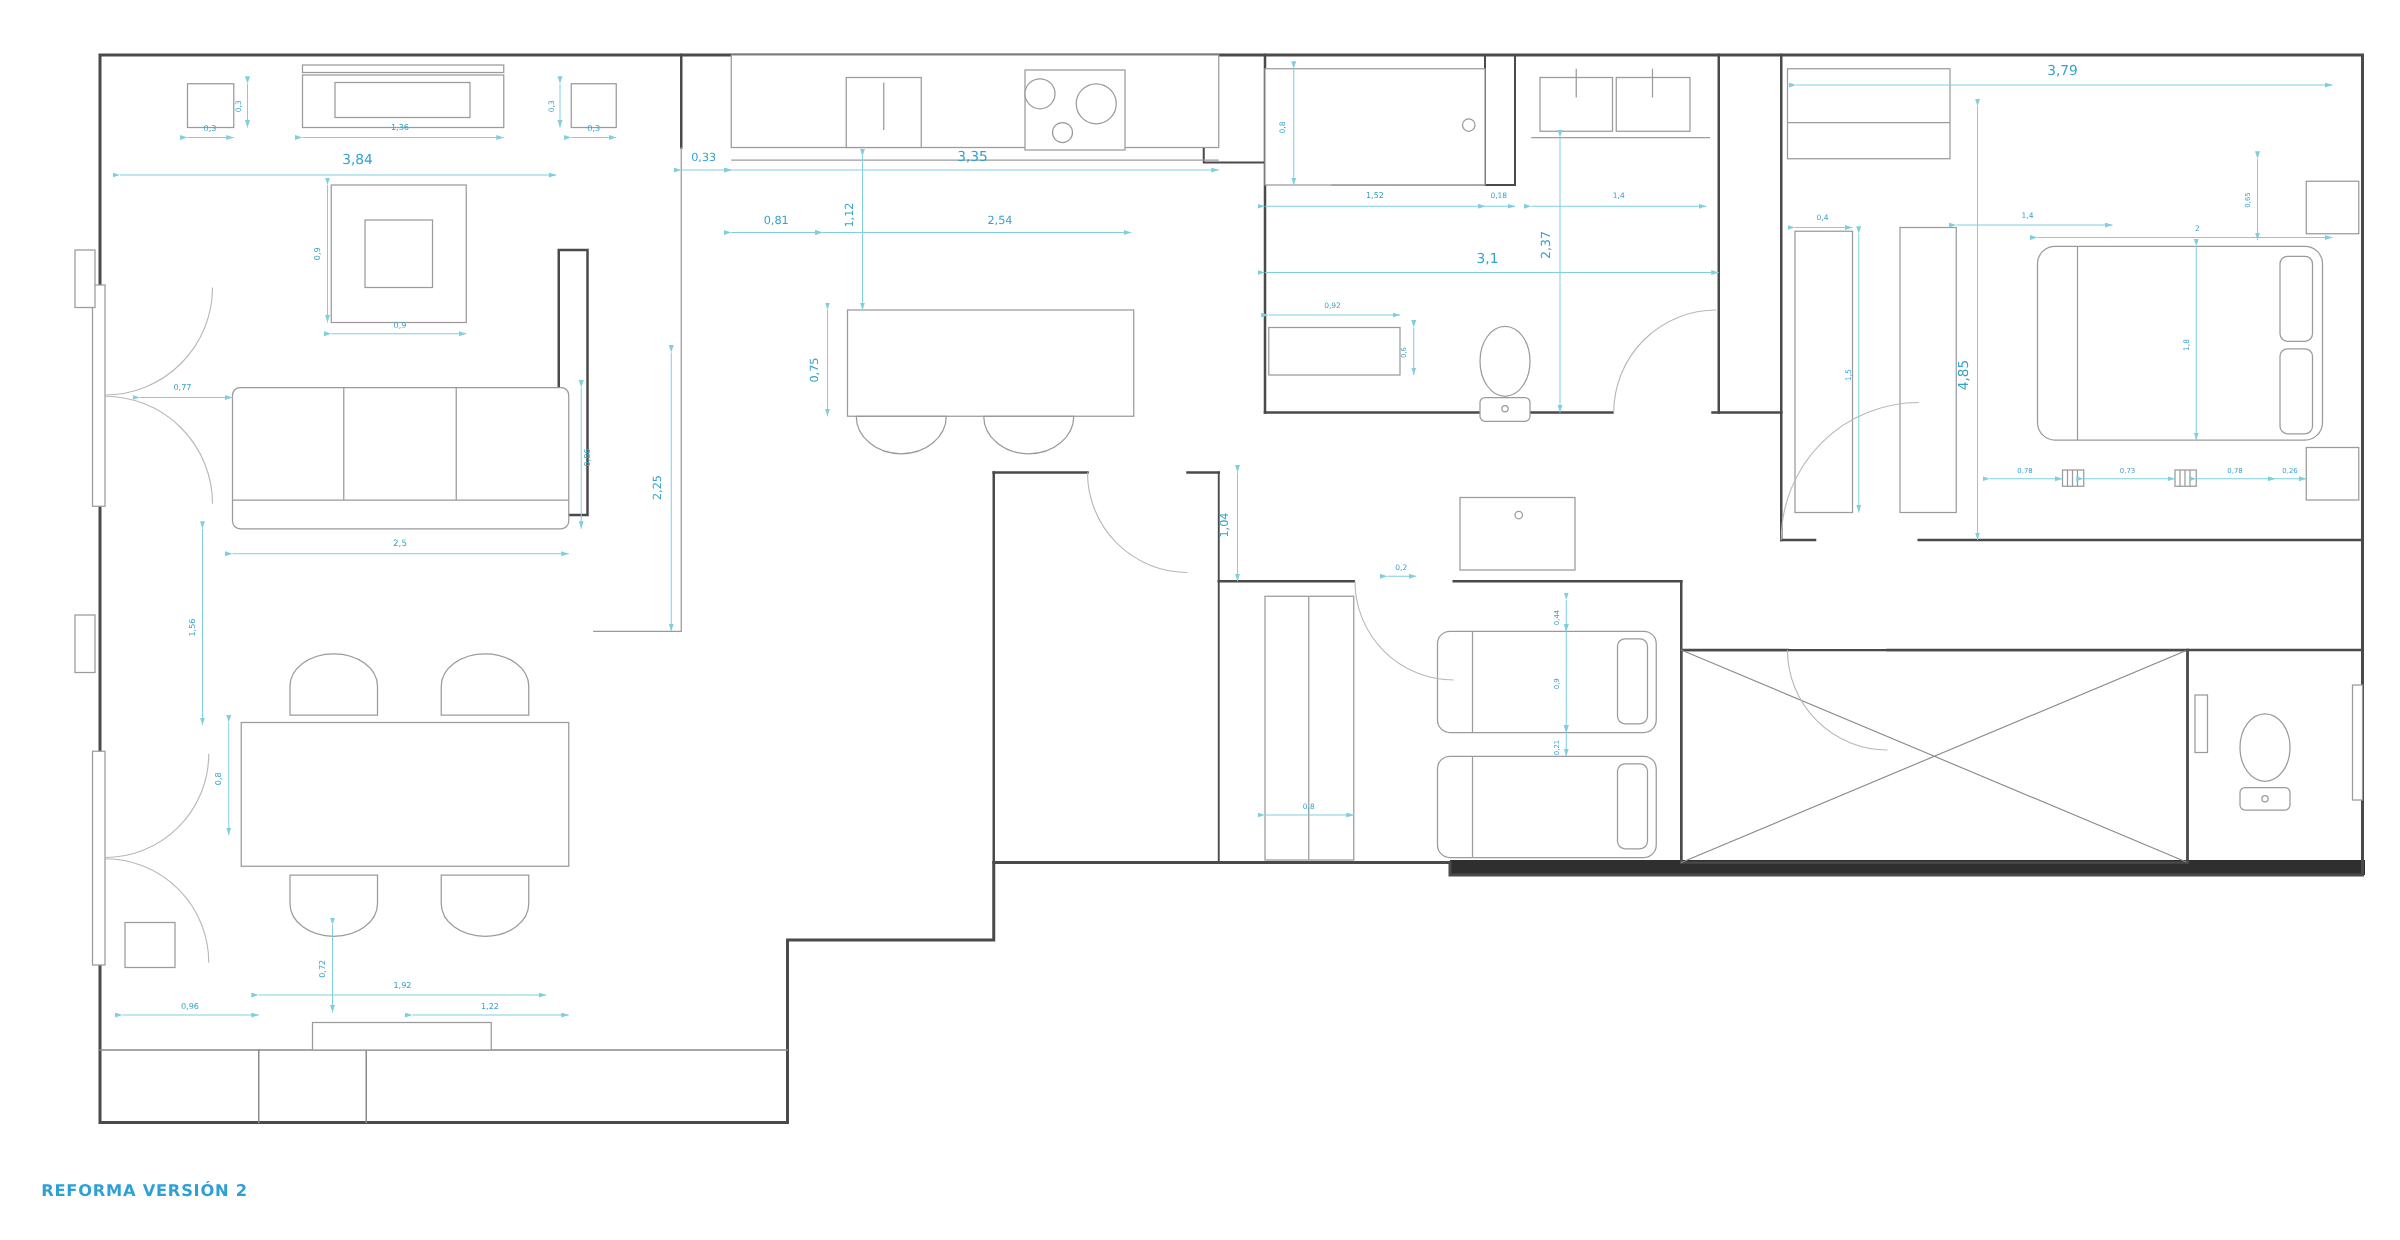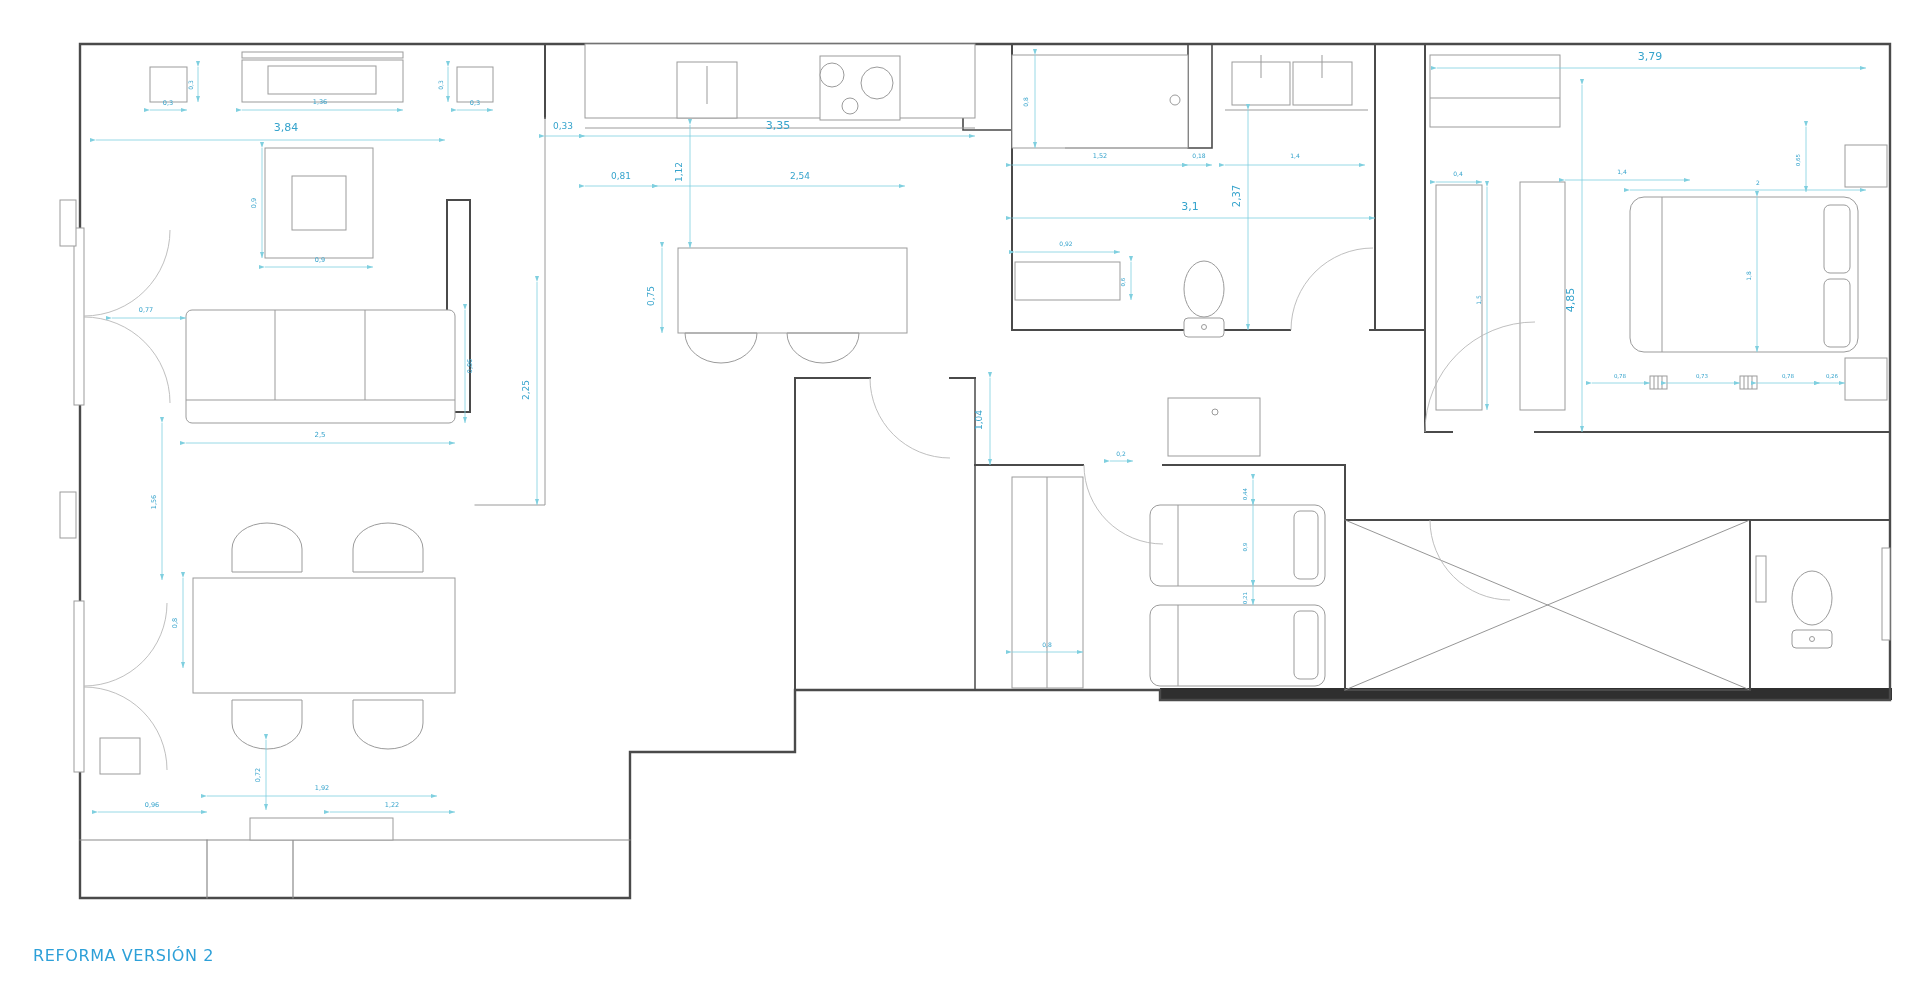--- a/index.html
+++ b/index.html
@@ -1,19 +1,19 @@
 <!DOCTYPE html>
 <html><head>
 <meta charset="utf-8">
 <style>
   html,body{margin:0;padding:0;background:#fff;}
   .stage{position:relative;width:1920px;height:992px;background:#fff;overflow:hidden;
          font-family:"DejaVu Sans", sans-serif;}
   svg{position:absolute;left:0;top:0;}
-  .title{position:absolute;left:33px;top:946px;font-size:16px;font-weight:normal;
+  .title{position:absolute;left:33px;top:946px;font-size:13px;font-weight:bold;
          letter-spacing:0.6px;}
 </style>
 </head>
 <body>
 
 <div class="stage">
   <svg id="plan" viewBox="0 0 1920 992" width="1920" height="992">
     <defs>
       <marker id="arr" markerWidth="7" markerHeight="6" refX="6" refY="2" orient="auto" markerUnits="userSpaceOnUse">
         <path d="M0,0 L6,2 L0,4 Z" fill="#7fcfdf"></path>

